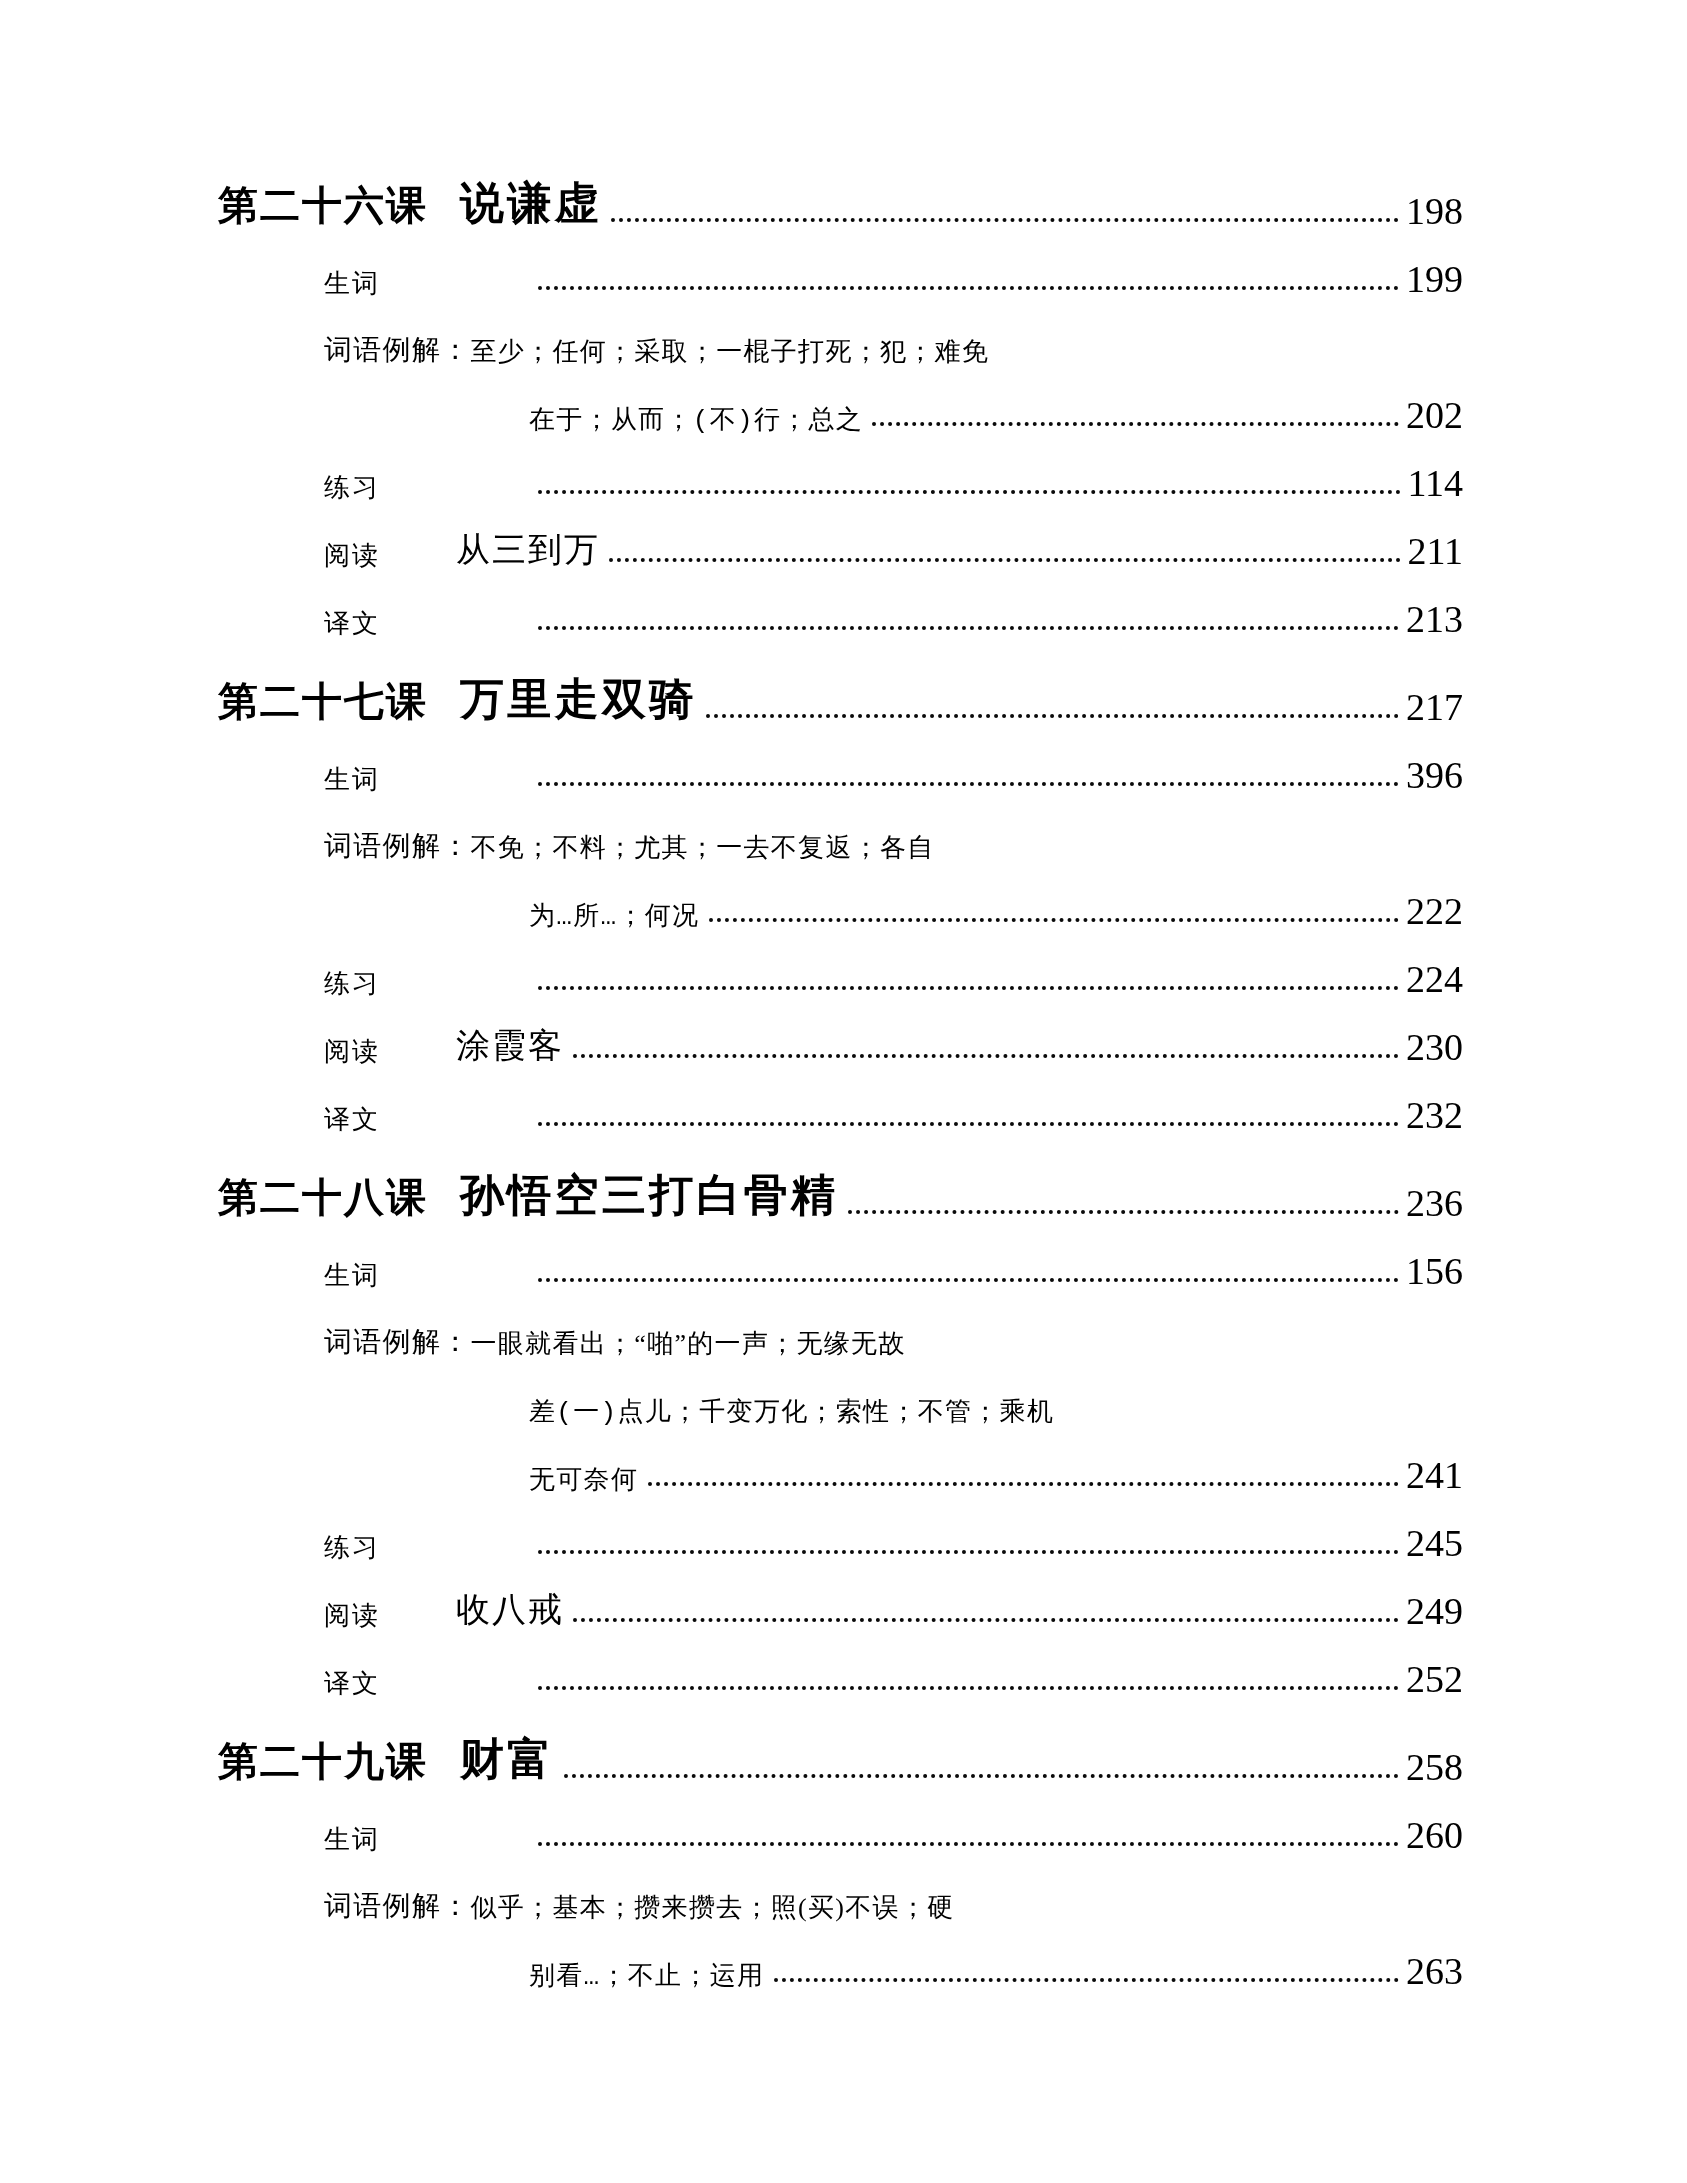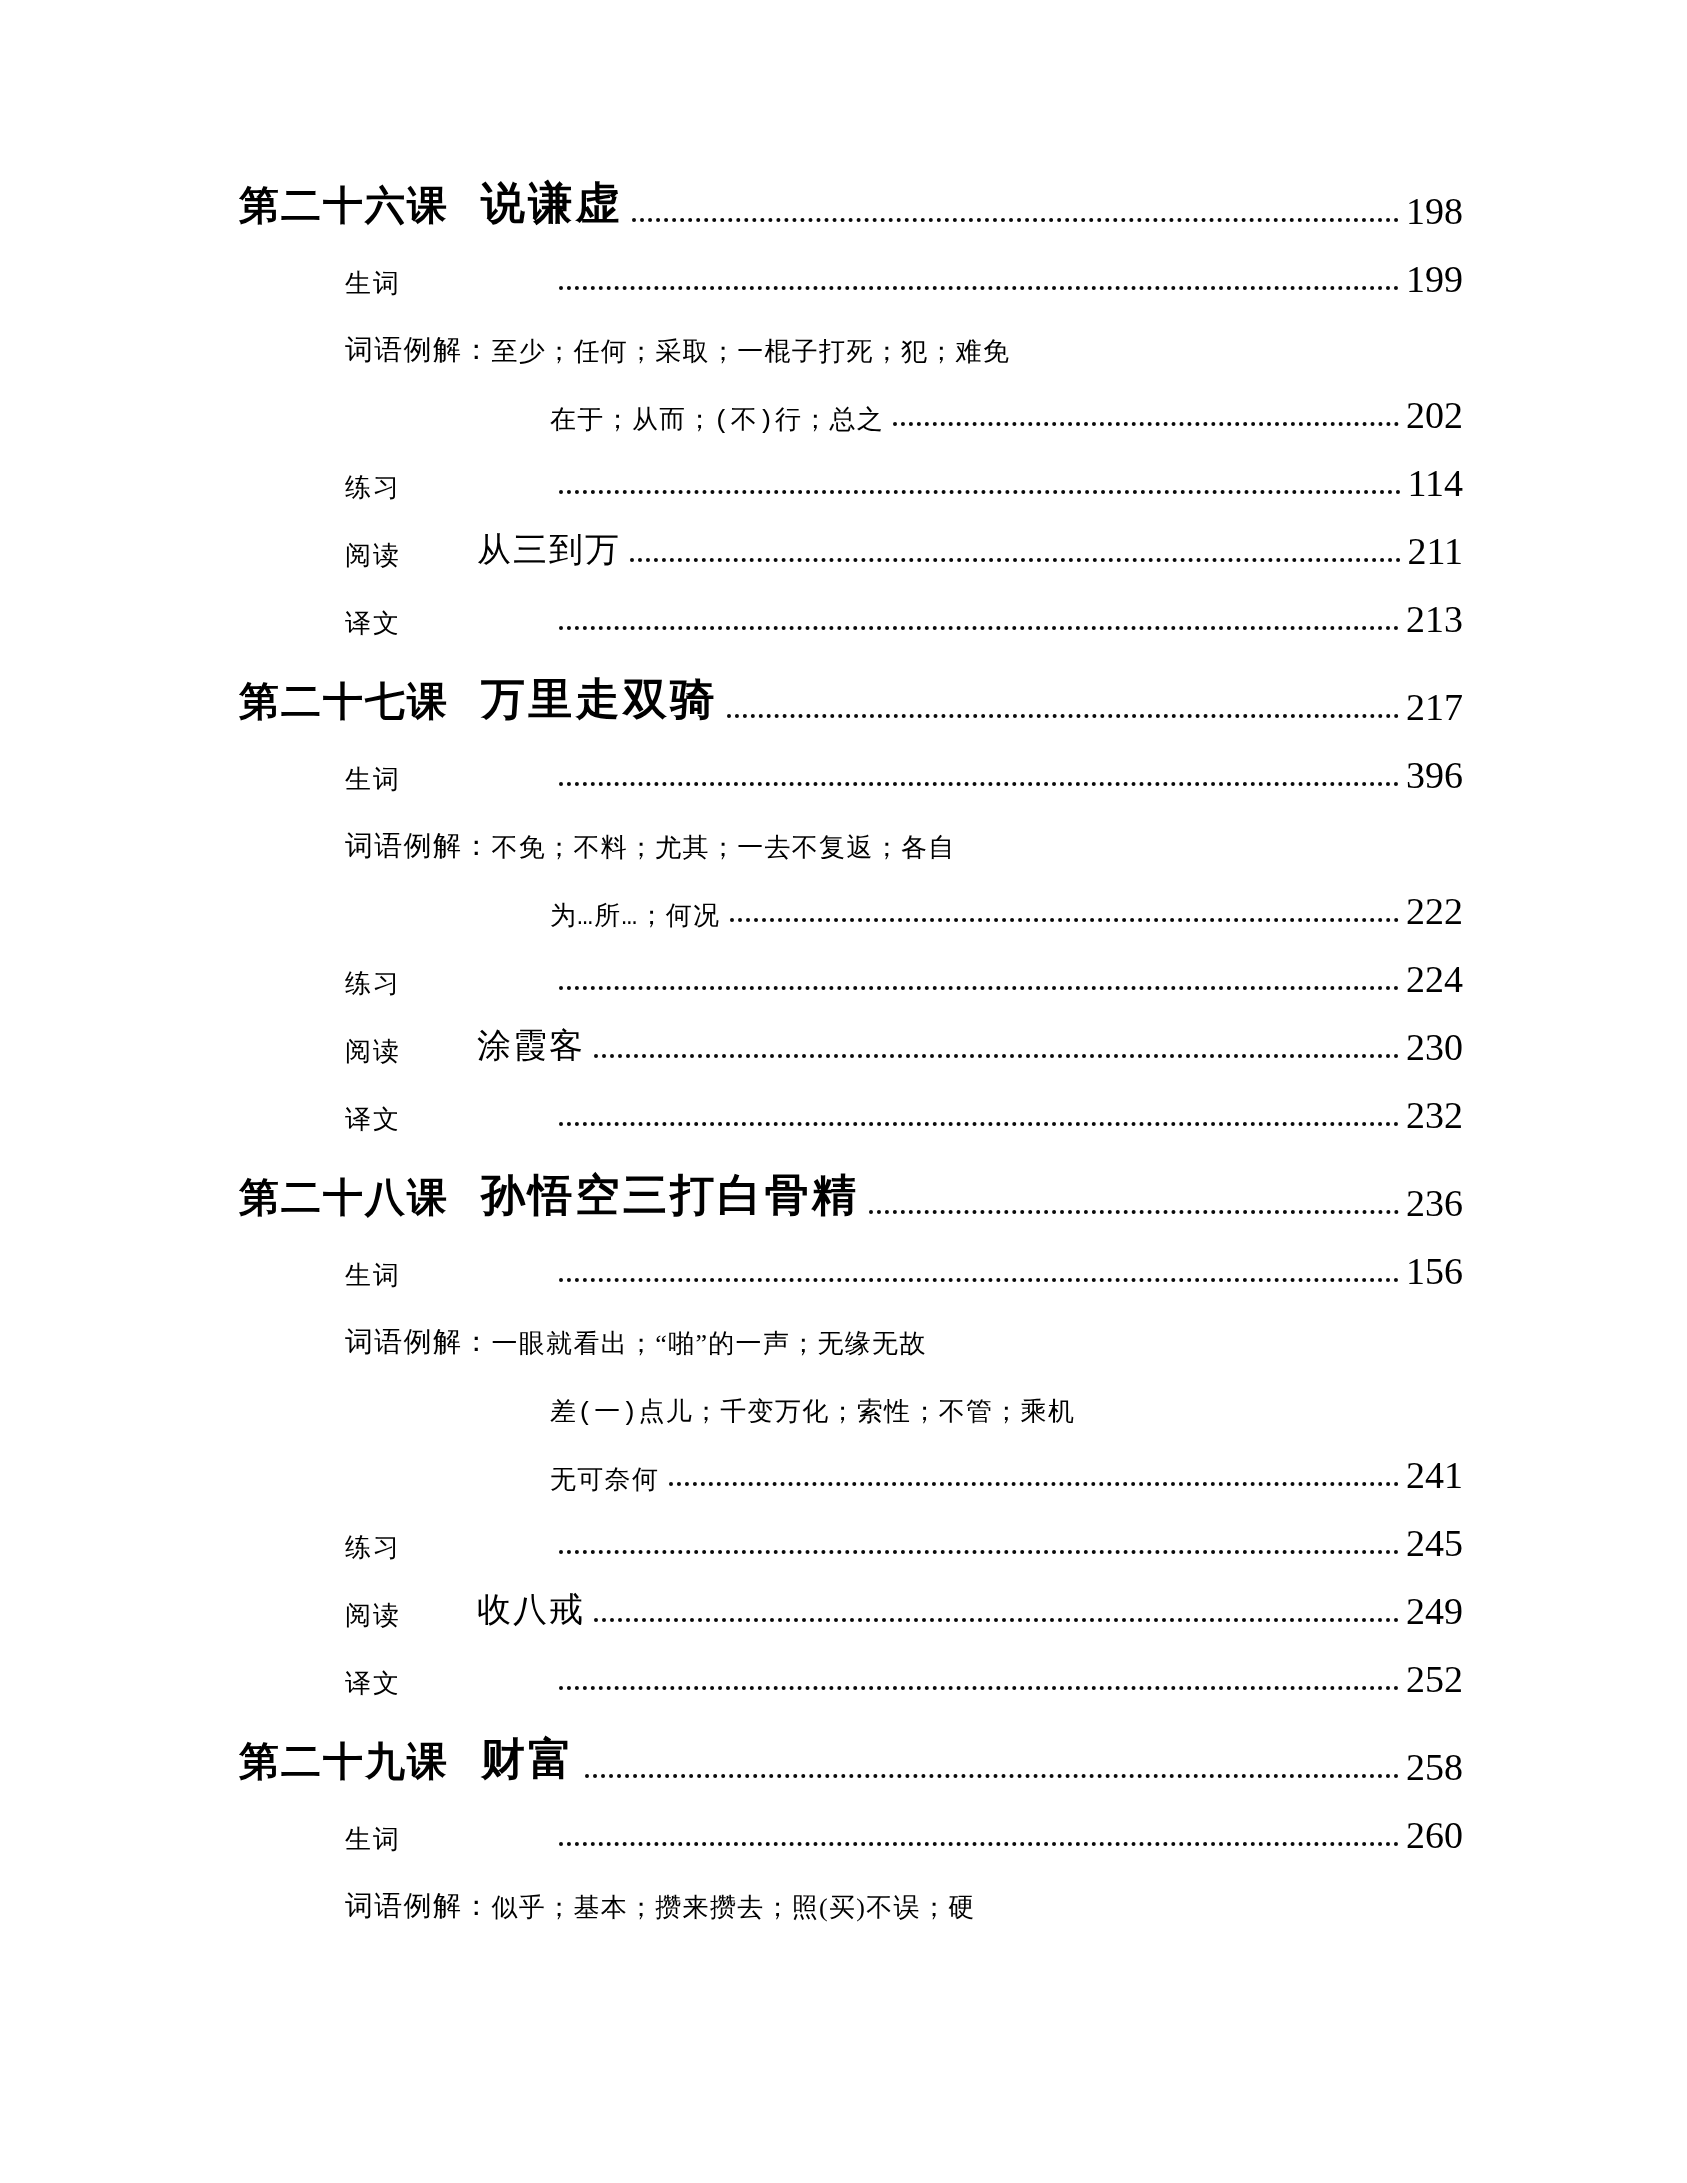--- a/index.html
+++ b/index.html
@@ -8,21 +8,21 @@
     width: 1687px;
     height: 2183px;
     margin: 0 auto;
     background: #ffffff;
     color: #000000;
     box-sizing: border-box;
     padding: 165px 224px 0 218px;
     font-family: "Liberation Serif", "DejaVu Serif", serif;
     overflow: hidden;
   }
-  .toc-section { margin-top: 20px; margin-left: 21px; }
+  .toc-section { margin-top: 20px; }
   .toc-section:first-child { margin-top: 0; }
   .row {
     display: flex;
     align-items: flex-end;
     height: 68px;
     white-space: nowrap;
   }
   .lesson-label {
     font-size: 40px;
     font-weight: bold;
@@ -200,15 +200,20 @@
       </div>
       <div class="row entry-row">
         <span class="entry-label">生词</span>
         <span class="dots"></span>
         <span class="page-num">260</span>
       </div>
       <div class="row words-row">
         <span class="words-label">词语例解：</span>
         <span class="words-text">似乎；基本；攒来攒去；照(买)不误；硬</span>
       </div>
+      <div class="row cont-row">
+        <span class="words-text cont-indent">别看…；不止；运用</span>
+        <span class="dots"></span>
+        <span class="page-num">263</span>
+      </div>
     </section>
   </div>
 
 
 </body></html>

